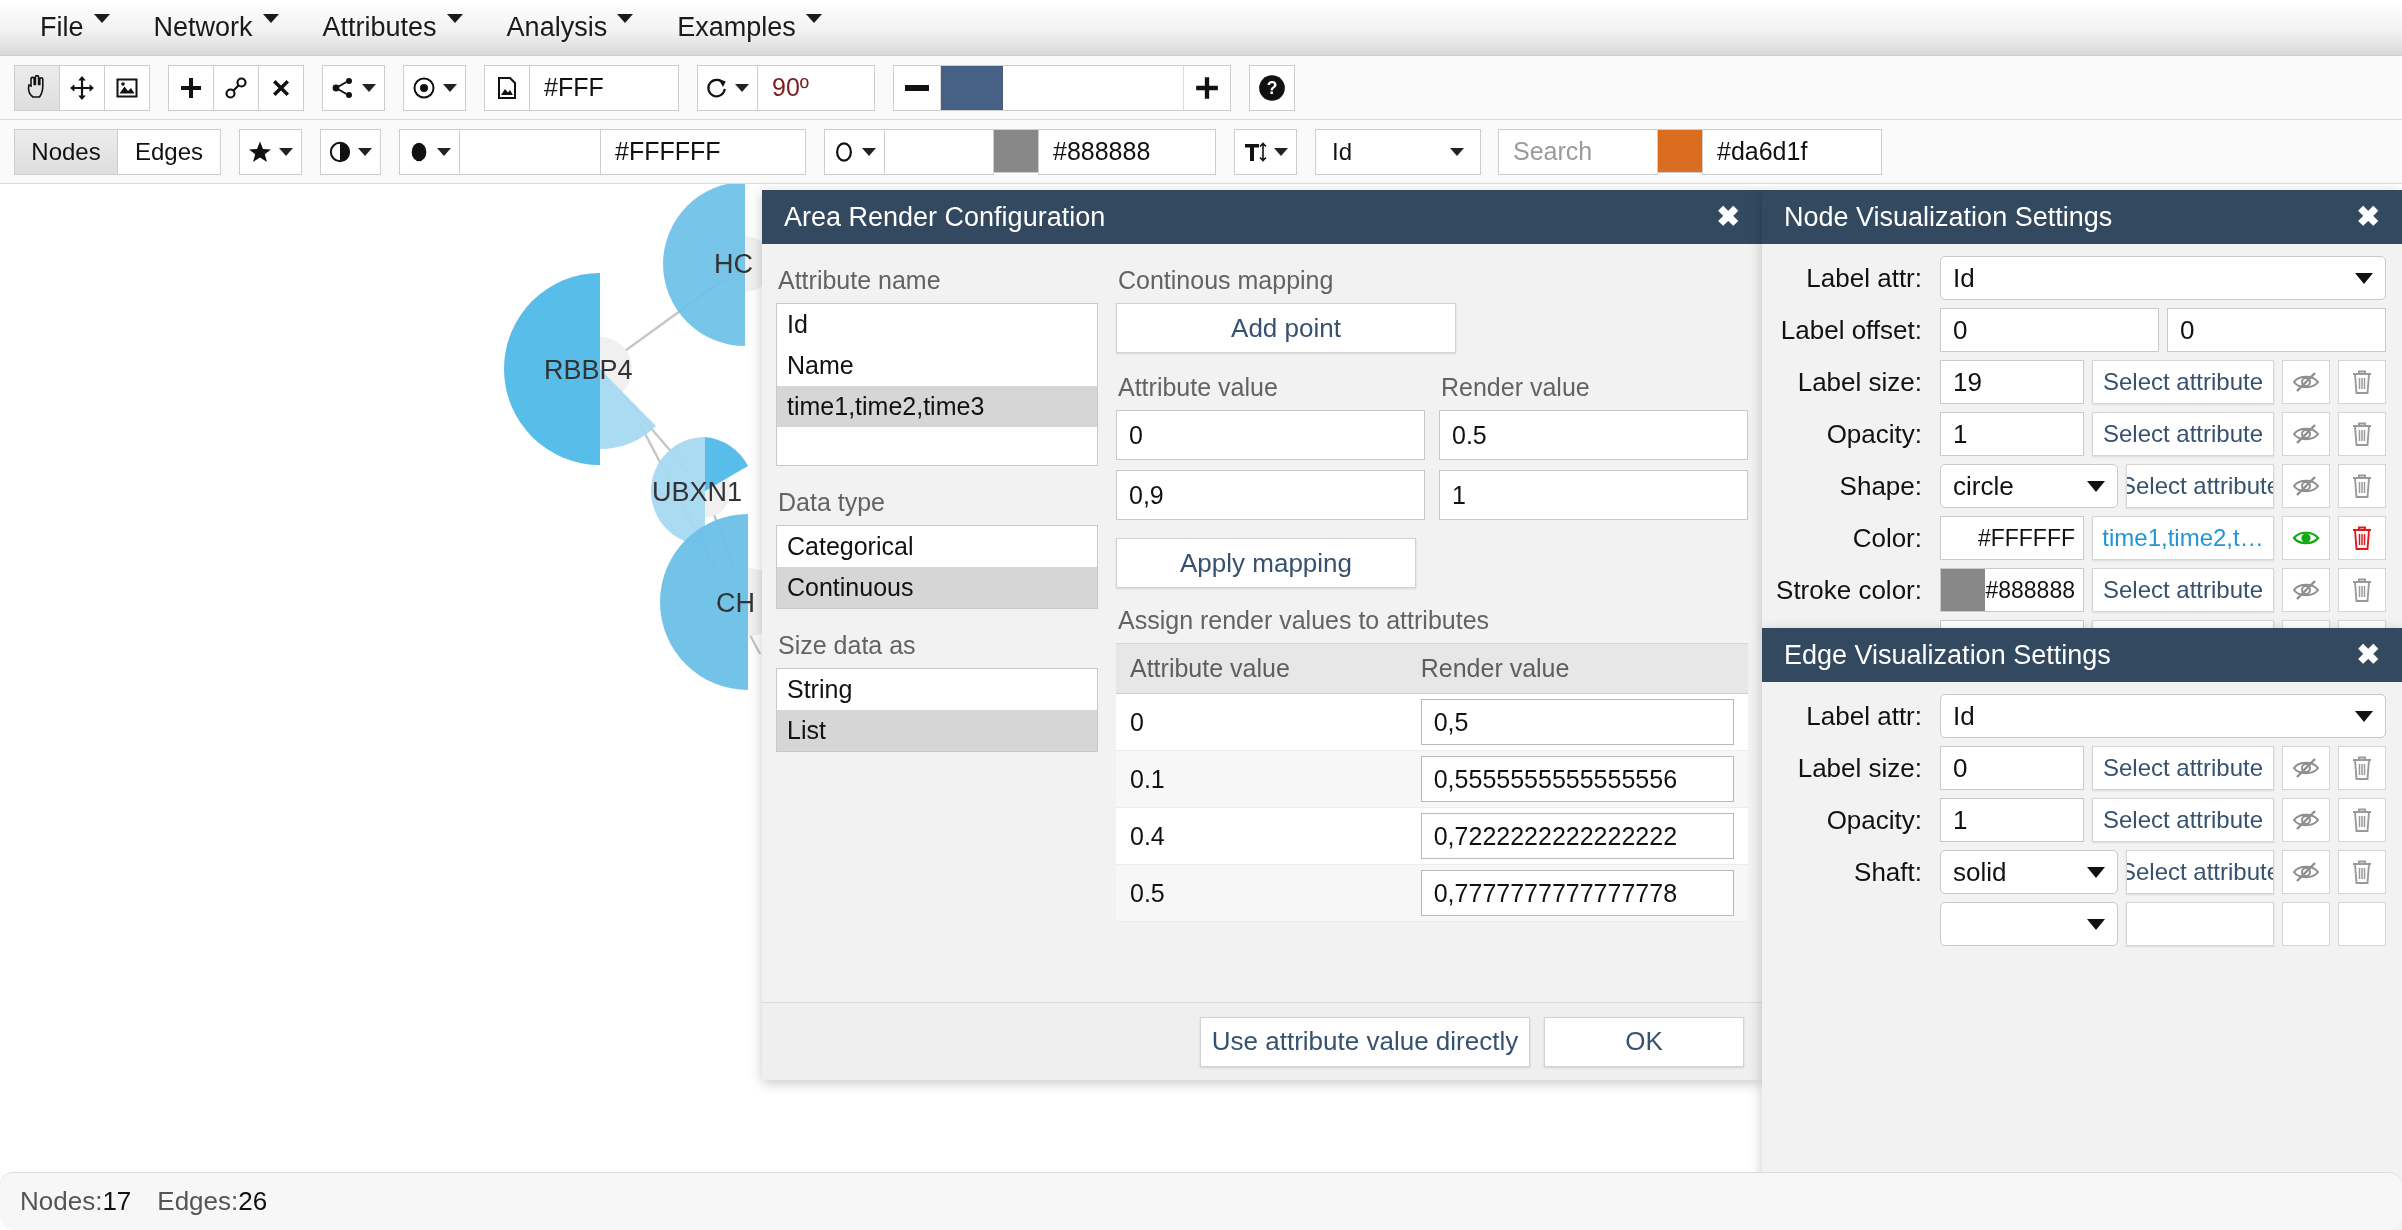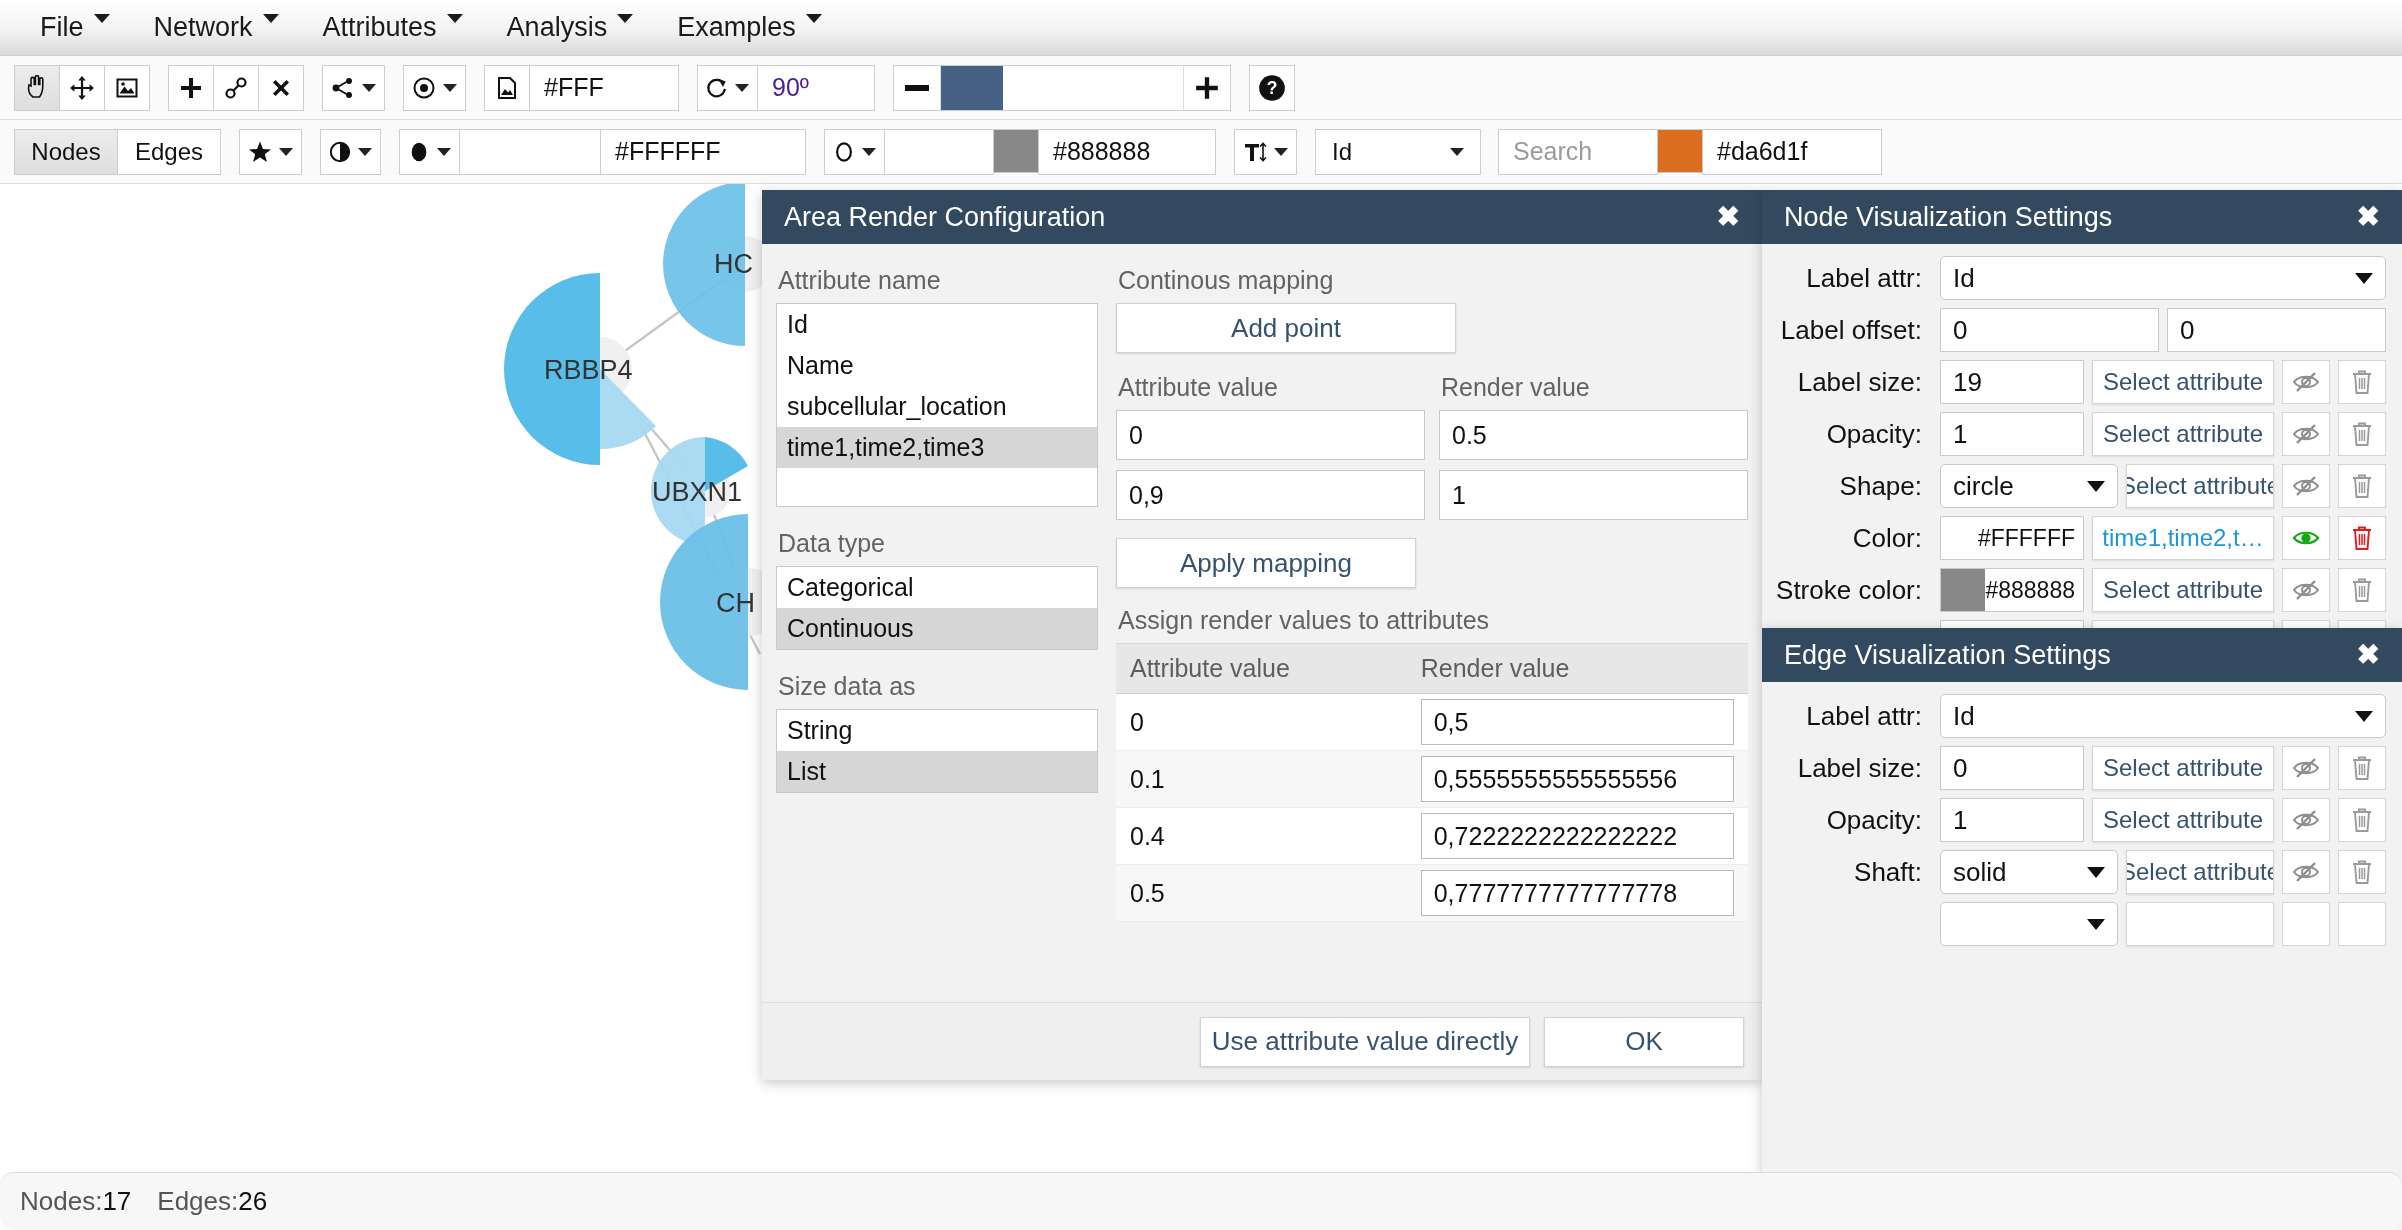--- a/index.html
+++ b/index.html
@@ -56,21 +56,21 @@
     border-top:8px solid #222;
   }
   .swatch-inline {
     width: 46px; height: 44px; border: 1px solid #cdcdcd; margin-left:-1px;
   }
   .textbox {
     height: 46px; border: 1px solid #cdcdcd; background:#fff;
     display:flex; align-items:center; padding: 0 14px;
     font-size: 25px; color:#111; margin-left:-1px;
   }
-  .textbox.muted { color:#4c1d95; }
+  .textbox.muted { color:#7f1d1d; }
   .textbox.placeholder { color:#9a9a9a; }
 
   
   .slider-group {
     display:flex; align-items:center; border:1px solid #cdcdcd; background:#fff;
     height:46px; margin-right:18px;
   }
   .slider-btn {
     width:46px;height:44px;display:flex;align-items:center;justify-content:center;
     font-size:30px;font-weight:bold;color:#111;cursor:pointer;
@@ -497,21 +497,20 @@
       <span class="panel-close">✖</span>
     </div>
 
     <div class="dlg-body">
 
       <div class="dlg-left">
         <div class="field-label">Attribute name</div>
         <div class="listbox">
           <div class="opt">Id</div>
           <div class="opt">Name</div>
-          <div class="opt">subcellular_location</div>
           <div class="opt sel">time1,time2,time3</div>
           <div class="opt blank"></div>
         </div>
 
         <div class="field-label" style="margin-top:22px">Data type</div>
         <div class="listbox">
           <div class="opt">Categorical</div>
           <div class="opt sel">Continuous</div>
         </div>
 

